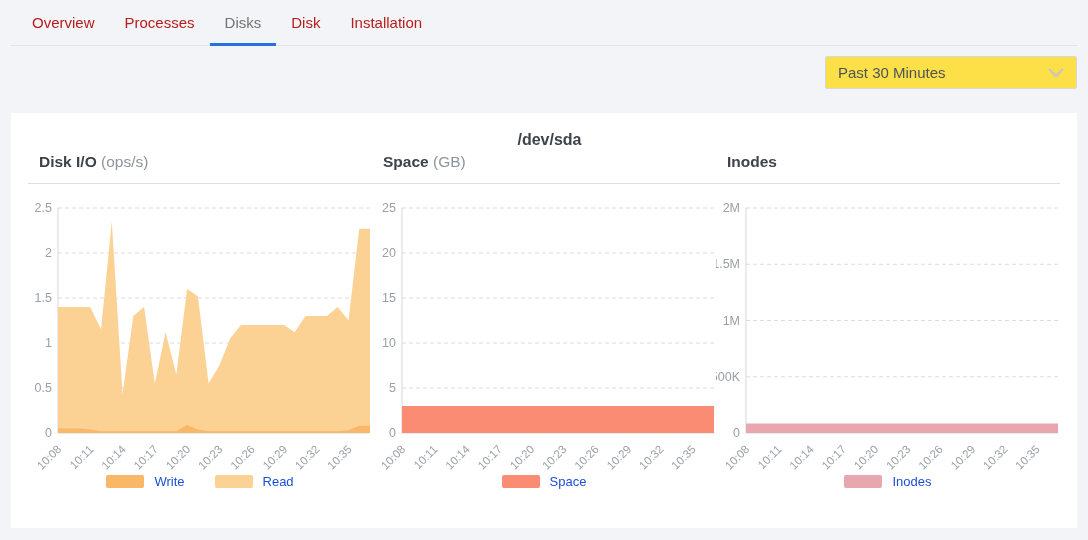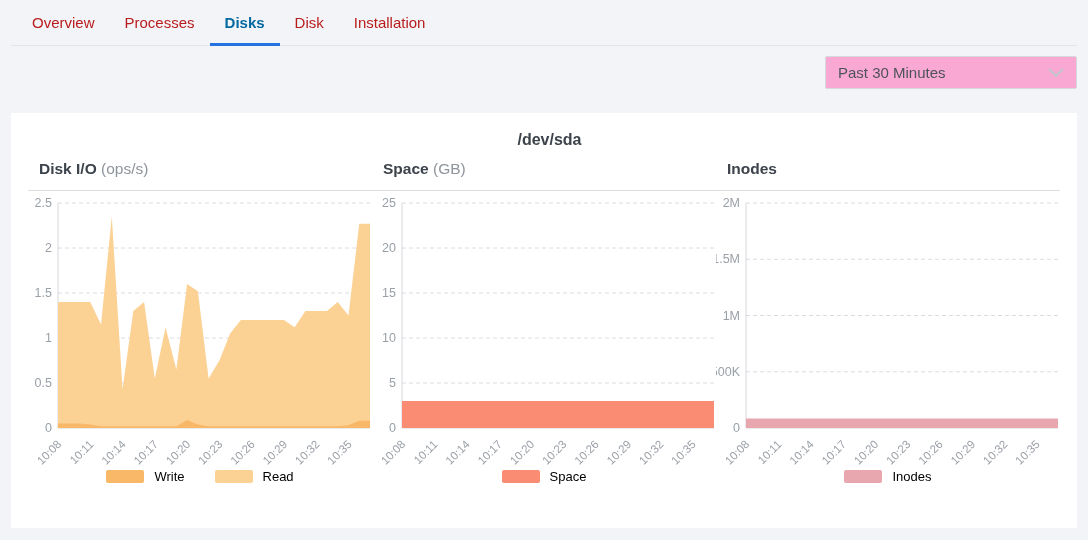--- a/index.html
+++ b/index.html
@@ -21,64 +21,64 @@
   }
   .tab {
     display:flex; align-items:center;
     padding:0 15px;
     font-size:15px;
     color:#b91c1c;
     cursor:pointer;
     position:relative;
     white-space:nowrap;
   }
-  .tab.active { color:#0369a1; font-weight:bold; }
+  .tab.active { color:#737373; font-weight:normal; }
   .tab.active::after {
     content:""; position:absolute; left:0; right:0; bottom:-1px;
     height:3px; background:#2471e0;
   }
   
   .toolbar { height:66px; position:relative; }
   .select {
     position:absolute; top:10px; right:11px;
     width:252px; height:33px;
-    background:#f9a8d4;
+    background:#fde047;
     border:1px solid #d6d8dd;
     border-radius:2px;
     display:flex; align-items:center;
     padding:0 12px;
     font-size:15px; color:#4d535a;
     cursor:pointer;
   }
   .select .chev { margin-left:auto; display:flex; align-items:center; }
   
   .card {
     position:absolute; left:11px; top:113px;
     width:1066px; height:415px;
     background:#fff;
     padding:18px 17px 0 17px;
   }
   .device-title { font-size:16px; font-weight:bold; color:#3d434b; padding-left:11px;text-align:center; }
   .chart-titles {
     display:flex;
-    margin-top:11px;
+    margin-top:4px;
     padding-bottom:12px;
     border-bottom:1px solid #dcdee2;
   }
   .chart-title { width:344px; padding-left:11px; font-size:15.5px; font-weight:bold; color:#3d434b; }
   .chart-title .unit { font-weight:normal; color:#8e949b; }
-  .charts { display:flex; margin-top:0px; }
+  .charts { display:flex; margin-top:12px; }
   .chart-col { width:344px; }
   .chart-col svg { display:block; overflow:hidden; }
   .gridline { stroke:#dadce1; stroke-width:1; stroke-dasharray:4 3; fill:none; }
   .axisline { stroke:#d5d7dc; stroke-width:1; fill:none; }
   .ytick { font-size:12.5px; fill:#9aa0a7; text-anchor:end; font-family:"Liberation Sans",sans-serif; }
   .xtick { font-size:11.5px; fill:#9aa0a7; text-anchor:end; font-family:"Liberation Sans",sans-serif; }
   .legend { display:flex; justify-content:center; gap:30px; margin-top:4px; }
-  .legend-item { display:flex; align-items:center; gap:10px; font-size:13px; color:#000000; }
+  .legend-item { display:flex; align-items:center; gap:10px; font-size:13px; color:#1d4ed8; }
   .swatch { width:38px; height:13px; border-radius:2px; display:inline-block; }
 </style>
 </head>
 <body>
 
 <div class="tabbar">
   <div class="tab">Overview</div>
   <div class="tab">Processes</div>
   <div class="tab active">Disks</div>
   <div class="tab">Disk</div>

